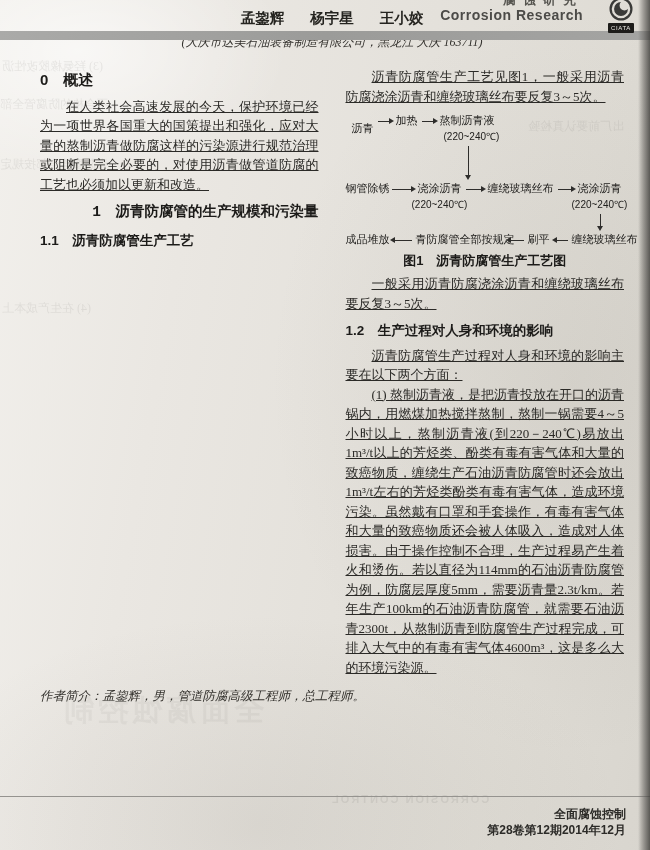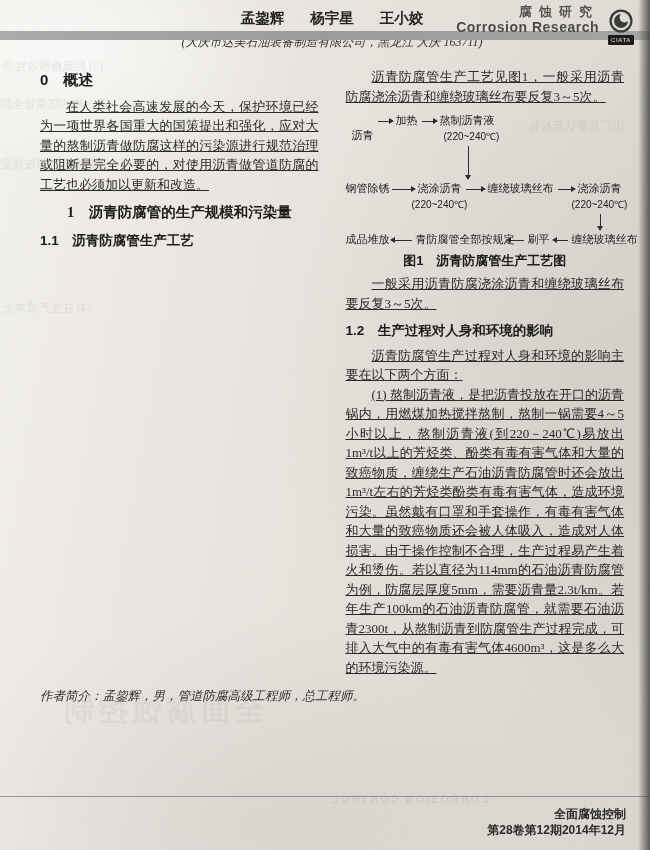--- a/index.html
+++ b/index.html
@@ -7,40 +7,40 @@
     background:linear-gradient(100deg,#f2f0ec 0%,#eae7e2 28%,#e4e1db 55%,#dfdcd5 78%,#d8d5ce 100%);
     font-family:"Liberation Serif",serif;color:#2b2a27;}
   .page::before{content:"";position:absolute;inset:0;pointer-events:none;
     background:radial-gradient(ellipse 300px 180px at 12% 6%,rgba(255,255,255,.6),transparent 70%),
                radial-gradient(ellipse 420px 520px at 88% 45%,rgba(120,115,105,.10),transparent 72%),
                radial-gradient(ellipse 520px 300px at 40% 97%,rgba(125,120,110,.12),transparent 70%);}
   .edge-right{position:absolute;top:0;right:0;width:12px;height:100%;z-index:6;
     background:linear-gradient(to right,rgba(90,88,84,0),rgba(96,94,90,.5) 45%,rgba(58,57,54,.8));}
   .rule-bar{position:absolute;left:0;top:31px;width:100%;height:9px;z-index:3;
     background:linear-gradient(to right,#aaaaa8,#9b9b99 50%,#a4a4a2);}
-  .hdr{position:absolute;top:12px;right:16px;display:flex;gap:9px;align-items:flex-start;z-index:4;}
+  .hdr{position:absolute;top:0;right:16px;display:flex;gap:25px;align-items:flex-start;z-index:4;}
   .hdr-text{text-align:right;font-family:"Liberation Sans",sans-serif;font-weight:bold;}
   .hdr-zh{font-size:13px;color:#55544f;letter-spacing:7px;margin-top:-7px;line-height:14px;}
   .hdr-en{font-size:14px;color:#4c4b48;letter-spacing:.5px;line-height:16px;}
   .logo{display:flex;flex-direction:column;align-items:center;margin-top:-4px;}
   .logo-box{background:#1d1c1a;color:#eceae5;font-family:"Liberation Sans",sans-serif;
     font-size:6px;line-height:8px;padding:1px 3px;letter-spacing:.6px;border-radius:1px;margin-top:1px;}
   .content{position:relative;padding:0 26px 0 40px;z-index:2;}
   .title{margin:52px 0 0;text-align:center;font-family:"Liberation Sans",sans-serif;
     font-weight:900;font-size:31px;line-height:52px;color:#161614;letter-spacing:1px;}
   .authors{text-align:center;margin-top:9px;font-family:"Liberation Sans",sans-serif;
     font-weight:bold;font-size:14.5px;color:#252420;}
   .authors span{margin:0 11px;}
   .affiliation{text-align:center;margin-top:6px;font-size:12px;font-style:italic;color:#34322e;}
   .columns{display:flex;gap:27px;margin-top:16px;}
   .col{flex:1;min-width:0;font-size:13px;line-height:19.5px;text-align:justify;color:#2b2a27;}
   .h-main{font-family:"Liberation Sans",sans-serif;font-weight:bold;font-size:15px;
     margin:3px 0 7px;color:#1c1b19;text-align:left;}
-  .h-sec{font-family:Liberation Serif, serif;font-weight:bold;font-size:14.5px;
-    margin:9px 0 5px;color:#1c1b19;text-align:center;}
+  .h-sec{font-family:Liberation Mono, monospace;font-weight:bold;font-size:14.5px;
+    margin:9px 0 5px;color:#1c1b19;text-align:right;}
   .h-sub{font-family:"Liberation Sans",sans-serif;font-weight:bold;font-size:13.5px;
     margin:8px 0 5px;color:#1c1b19;text-align:left;}
   .para{margin:0;text-indent:2em;text-decoration:underline;}
   .fig{position:relative;height:160px;margin:6px 0 2px;font-family:"Liberation Sans",sans-serif;
     font-size:11px;color:#22211f;text-align:left;}
   .fn{position:absolute;white-space:nowrap;line-height:13px;}
   .ftemp{position:absolute;white-space:nowrap;font-size:10px;line-height:12px;}
   .harrow{position:absolute;height:0;border-top:1.3px solid #2e2d2b;}
   .harrow::after{content:"";position:absolute;right:-2px;top:-3.6px;width:0;height:0;
     border-left:5px solid #2e2d2b;border-top:3px solid transparent;border-bottom:3px solid transparent;}
@@ -107,21 +107,21 @@
         <div class="h-main">0　概述</div>
         <p class="para">在人类社会高速发展的今天，保护环境已经为一项世界各国重大的国策提出和强化，应对大量的熬制沥青做防腐这样的污染源进行规范治理或阻断是完全必要的，对使用沥青做管道防腐的工艺也必须加以更新和改造。</p>
         <div class="h-sec">1　沥青防腐管的生产规模和污染量</div>
         <div class="h-sub">1.1　沥青防腐管生产工艺</div>
       </div>
 
       <div class="col">
         <p class="para">沥青防腐管生产工艺见图1，一般采用沥青防腐浇涂沥青和缠绕玻璃丝布要反复3～5次。</p>
 
         <div class="fig">
-          <span class="fn" style="left:6px;top:17px;">沥青</span>
+          <span class="fn" style="left:6px;top:10px;">沥青</span>
           <span class="harrow" style="left:32px;top:9px;width:14px;"></span>
           <span class="fn" style="left:50px;top:2px;">加热</span>
           <span class="harrow" style="left:76px;top:9px;width:14px;"></span>
           <span class="fn" style="left:94px;top:2px;">熬制沥青液</span>
           <span class="ftemp" style="left:98px;top:19px;">(220~240℃)</span>
           <span class="varrow" style="left:122px;top:34px;height:32px;"></span>
 
           <span class="fn" style="left:0px;top:70px;text-align:right;">钢管除锈</span>
           <span class="harrow" style="left:46px;top:77px;width:22px;"></span>
           <span class="fn" style="left:72px;top:70px;">浇涂沥青</span>

